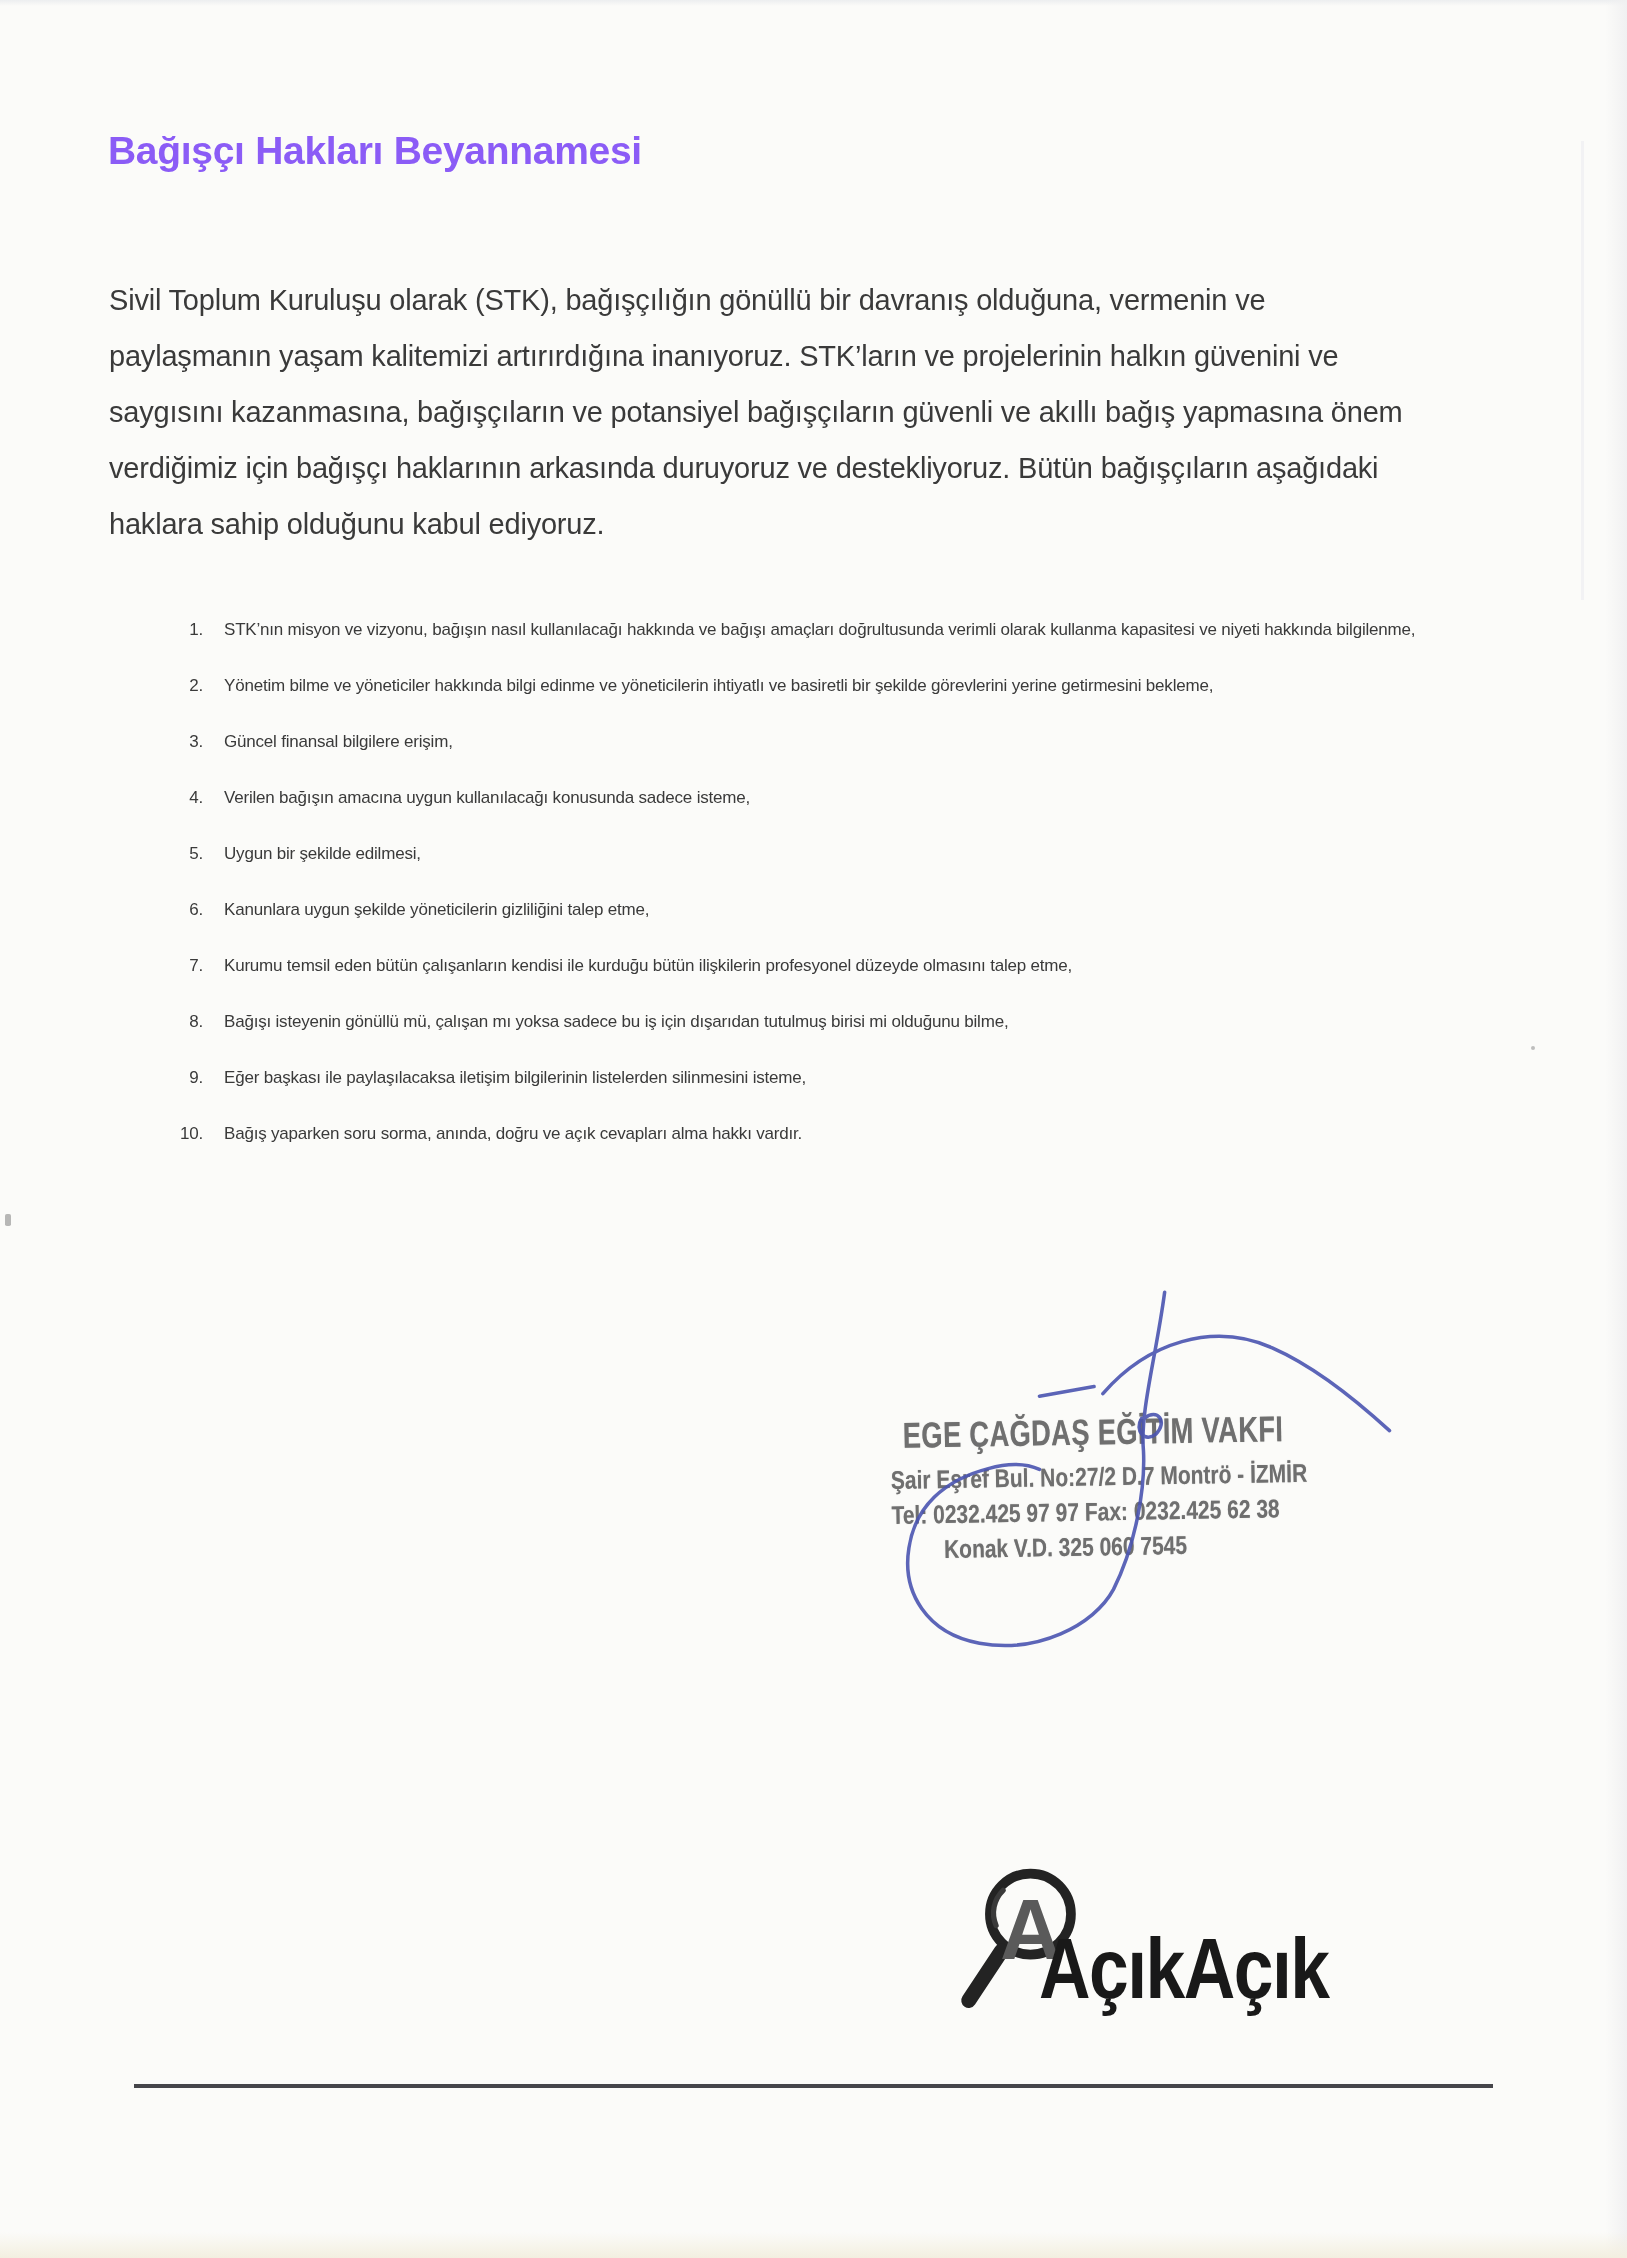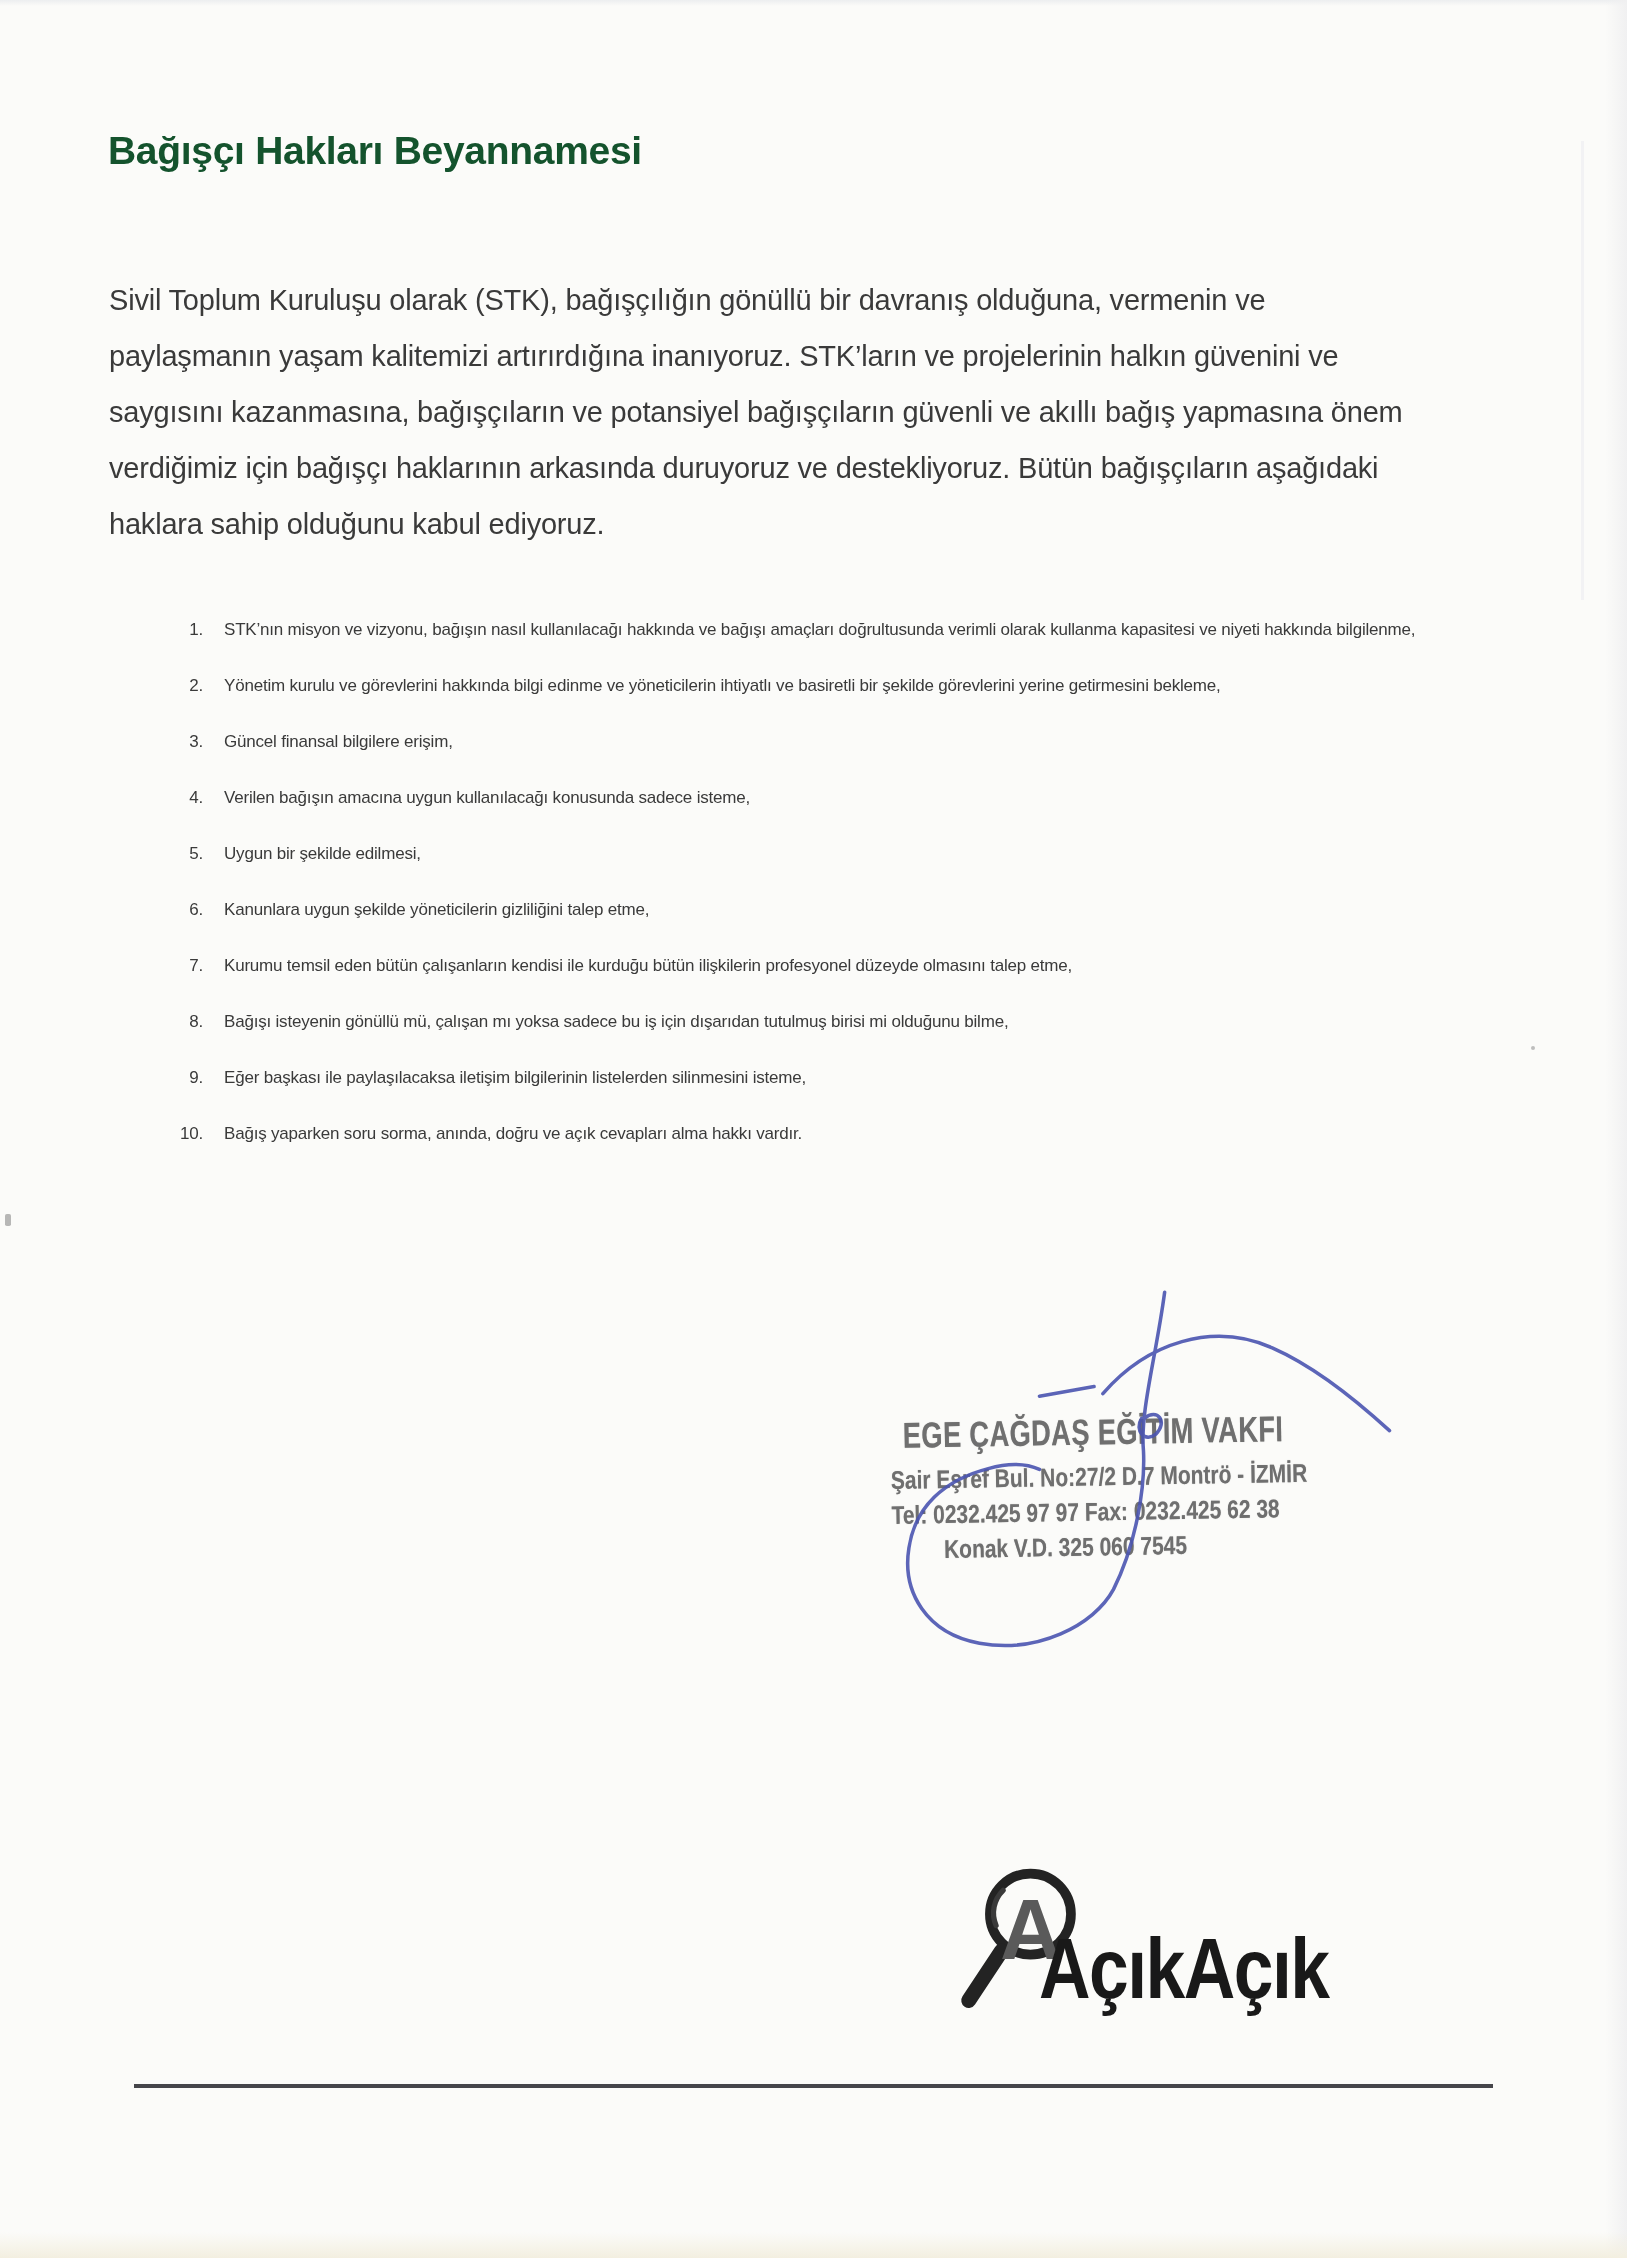--- a/index.html
+++ b/index.html
@@ -20,21 +20,21 @@
     background:linear-gradient(rgba(251,251,249,0),#f3efe0);}
   .streak{position:absolute;left:1581px;top:141px;width:2.6px;height:459px;
     background:#f2f2f4;}
   .speck-1{position:absolute;left:5.3px;top:1214px;width:6.2px;height:12.4px;
     background:#9a9a9a;border-radius:1.8px;opacity:.7;}
   .speck-2{position:absolute;left:1531px;top:1046px;width:4.4px;height:4.4px;
     background:#bdbdbd;border-radius:50%;}
 
   .doc-title{
     position:absolute;left:108px;top:129px;
-    font-size:39px;font-weight:bold;color:#14532d;
+    font-size:39px;font-weight:bold;color:#8b5cf6;
     letter-spacing:-0.3px;white-space:nowrap;margin:0;
   }
   .intro{
     position:absolute;left:109px;top:272px;width:1323px;
     font-size:29px;line-height:56px;letter-spacing:-0.2px;
     margin:0;
   }
   ol.rights{
     position:absolute;left:108px;top:602px;width:1323px;
     margin:0;padding:0;list-style:none;counter-reset:item;
@@ -94,21 +94,21 @@
   <div class="streak"></div>
   <div class="speck-1"></div>
   <div class="speck-2"></div>
 
   <h1 class="doc-title">Bağışçı Hakları Beyannamesi</h1>
 
   <p class="intro">Sivil Toplum Kuruluşu olarak (STK), bağışçılığın gönüllü bir davranış olduğuna, vermenin ve paylaşmanın yaşam kalitemizi artırırdığına inanıyoruz. STK’ların ve projelerinin halkın güvenini ve saygısını kazanmasına, bağışçıların ve potansiyel bağışçıların güvenli ve akıllı bağış yapmasına önem verdiğimiz için bağışçı haklarının arkasında duruyoruz ve destekliyoruz. Bütün bağışçıların aşağıdaki haklara sahip olduğunu kabul ediyoruz.</p>
 
   <ol class="rights">
     <li>STK’nın misyon ve vizyonu, bağışın nasıl kullanılacağı hakkında ve bağışı amaçları doğrultusunda verimli olarak kullanma kapasitesi ve niyeti hakkında bilgilenme,</li>
-    <li>Yönetim kurulu ve görevlerini hakkında bilgi edinme ve yöneticilerin ihtiyatlı ve basiretli bir şekilde görevlerini yerine getirmesini bekleme,</li>
+    <li>Yönetim bilme ve yöneticiler hakkında bilgi edinme ve yöneticilerin ihtiyatlı ve basiretli bir şekilde görevlerini yerine getirmesini bekleme,</li>
     <li>Güncel finansal bilgilere erişim,</li>
     <li>Verilen bağışın amacına uygun kullanılacağı konusunda sadece isteme,</li>
     <li>Uygun bir şekilde edilmesi,</li>
     <li>Kanunlara uygun şekilde yöneticilerin gizliliğini talep etme,</li>
     <li>Kurumu temsil eden bütün çalışanların kendisi ile kurduğu bütün ilişkilerin profesyonel düzeyde olmasını talep etme,</li>
     <li>Bağışı isteyenin gönüllü mü, çalışan mı yoksa sadece bu iş için dışarıdan tutulmuş birisi mi olduğunu bilme,</li>
     <li>Eğer başkası ile paylaşılacaksa iletişim bilgilerinin listelerden silinmesini isteme,</li>
     <li>Bağış yaparken soru sorma, anında, doğru ve açık cevapları alma hakkı vardır.</li>
   </ol>
 

